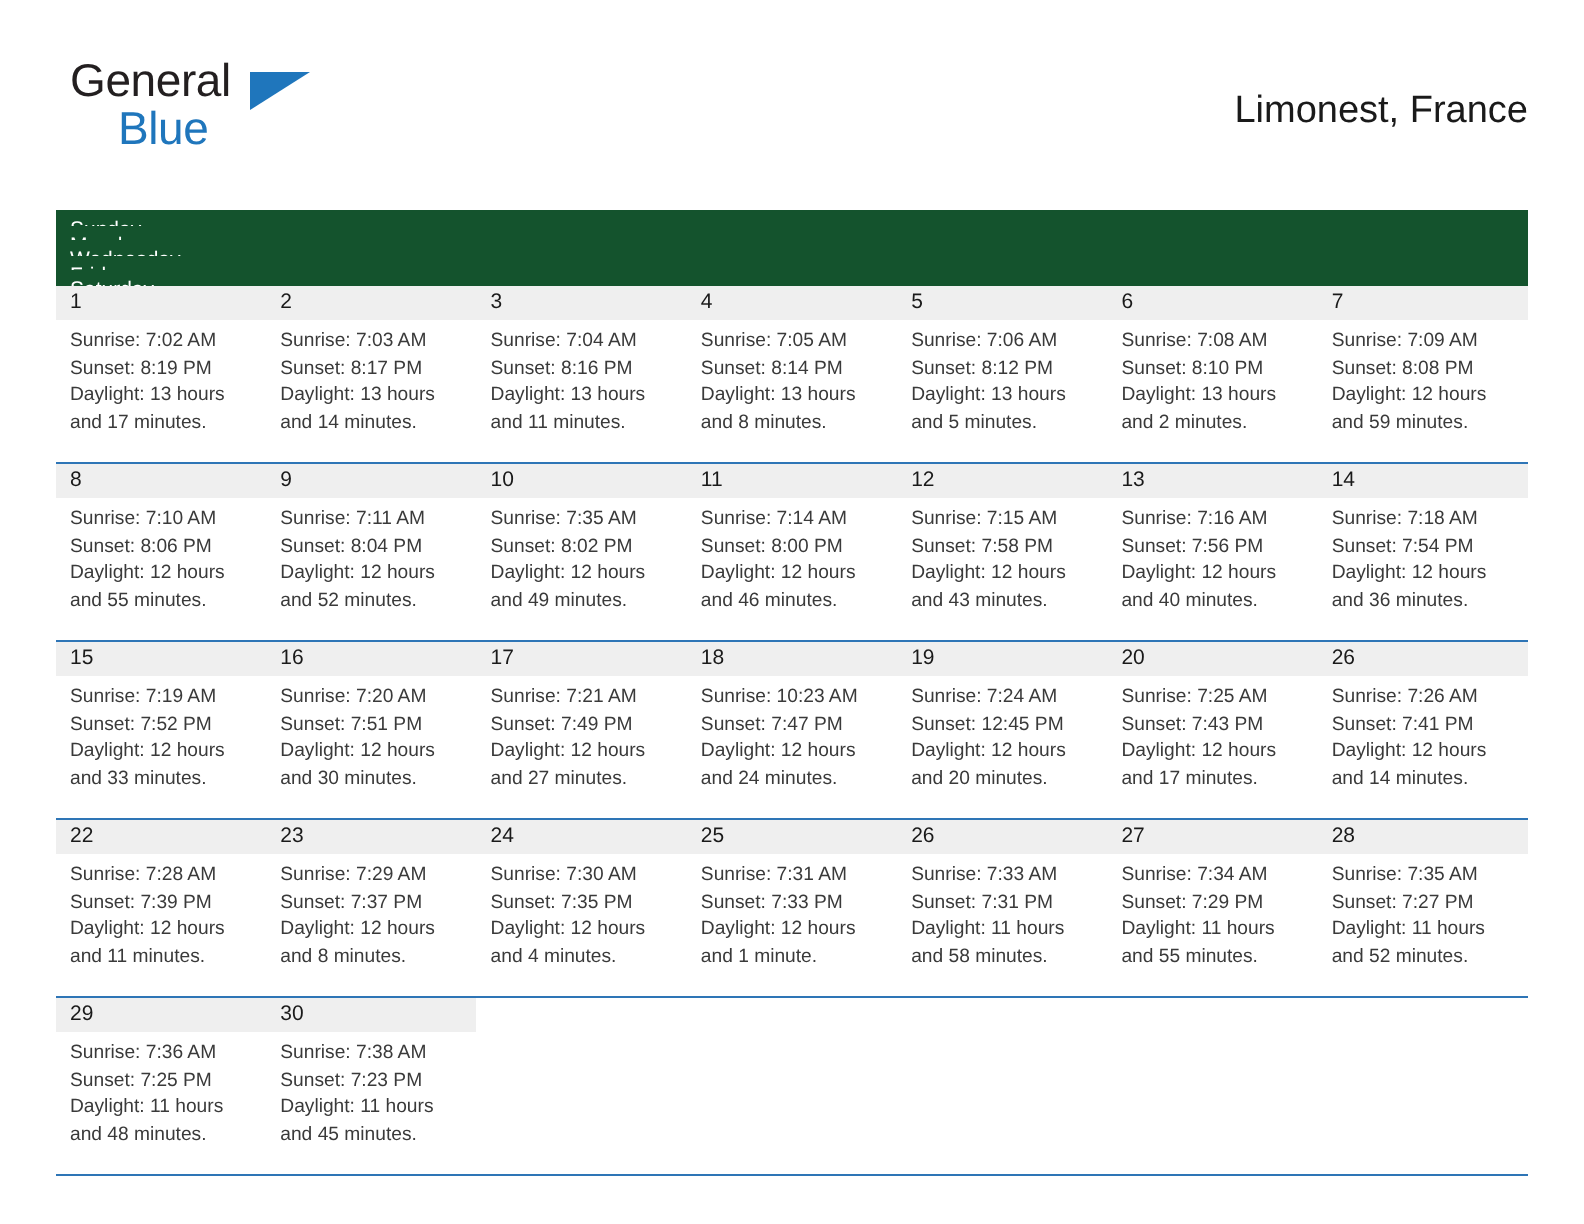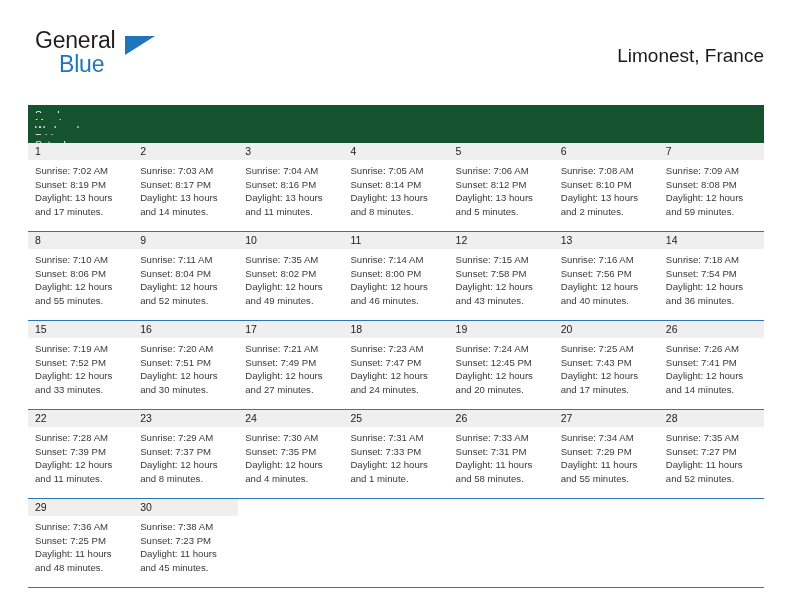--- a/index.html
+++ b/index.html
@@ -334,21 +334,21 @@
             <div class="day-lines">
               <div class="day-line">Sunrise: 7:21 AM</div>
               <div class="day-line">Sunset: 7:49 PM</div>
               <div class="day-line">Daylight: 12 hours</div>
               <div class="day-line">and 27 minutes.</div>
             </div>
           </div>
           <div class="day-cell">
             <div class="day-num-band">18</div>
             <div class="day-lines">
-              <div class="day-line">Sunrise: 7:23 AM</div>
+              <div class="day-line">Sunrise: 10:23 AM</div>
               <div class="day-line">Sunset: 7:47 PM</div>
               <div class="day-line">Daylight: 12 hours</div>
               <div class="day-line">and 24 minutes.</div>
             </div>
           </div>
           <div class="day-cell">
             <div class="day-num-band">19</div>
             <div class="day-lines">
               <div class="day-line">Sunrise: 7:24 AM</div>
               <div class="day-line">Sunset: 12:45 PM</div>

